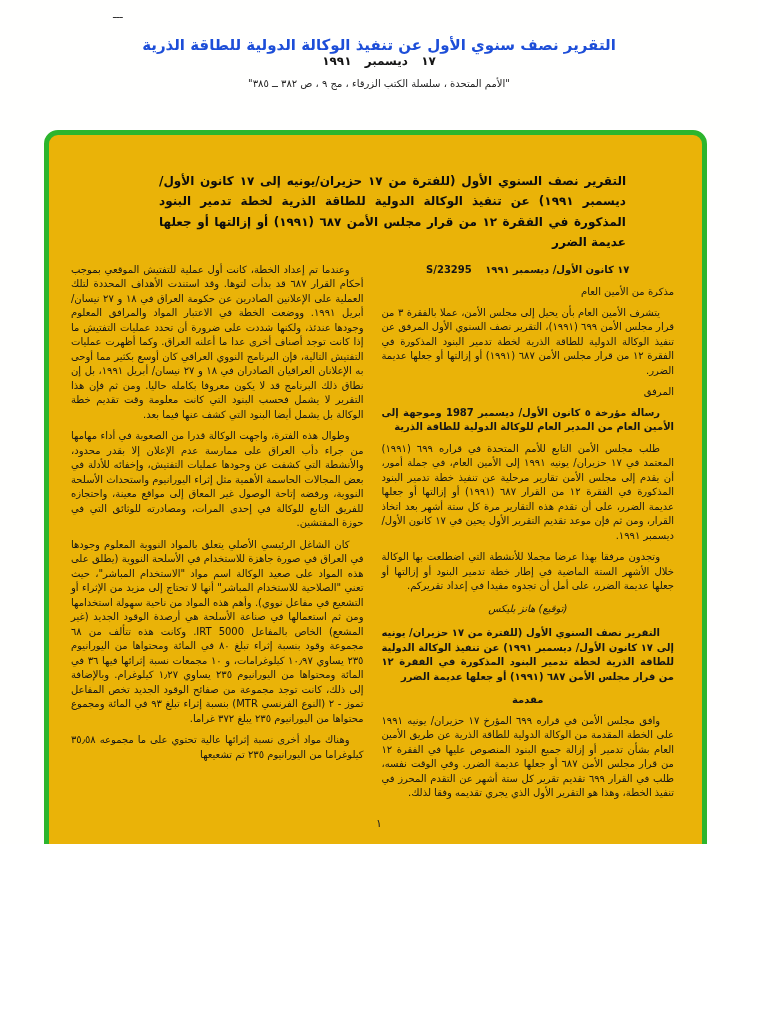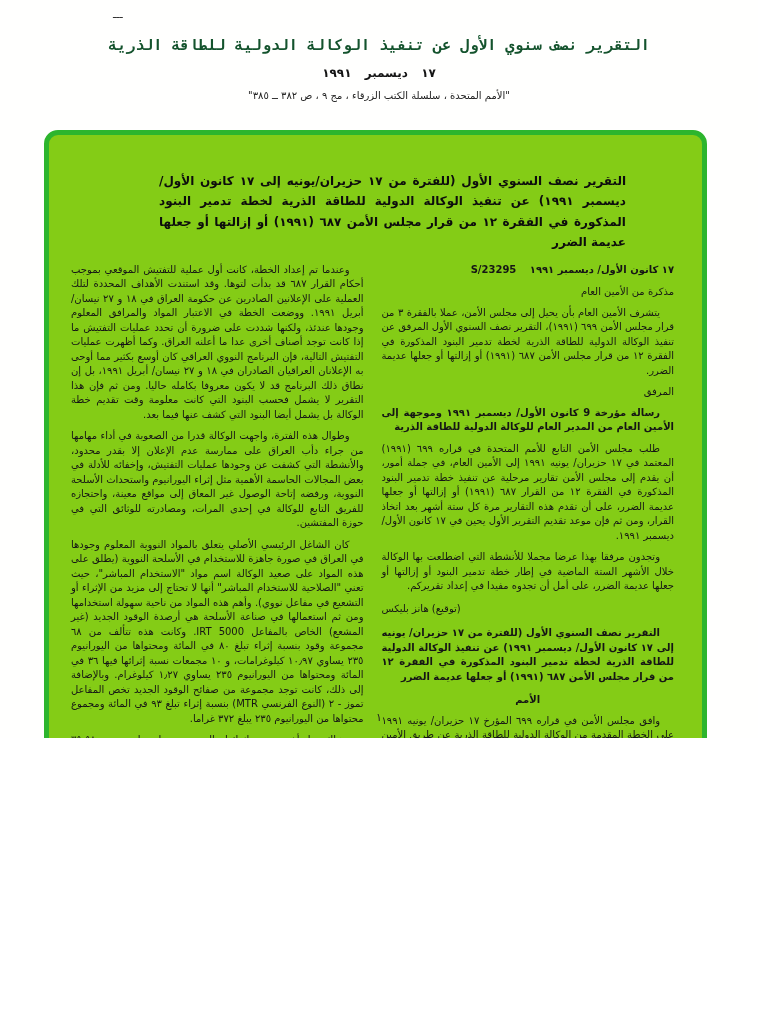--- a/index.html
+++ b/index.html
@@ -5,21 +5,21 @@
   html, body {
     margin: 0;
     padding: 0;
     background: #ffffff;
     font-family: "DejaVu Sans", sans-serif;
     color: #151515;
   }
   .page {
     position: relative;
     width: 758px;
-    height: 738px;
+    height: 844px;
     background: #fffffe;
     overflow: hidden;
   }
   .corner-mark {
     position: absolute;
     top: 8px;
     left: 113px;
     font-size: 11px;
     color: #333;
   }
@@ -27,43 +27,41 @@
     position: absolute;
     top: 36px;
     left: 0;
     right: 0;
     text-align: center;
     direction: rtl;
   }
   .hdr-title {
     font-weight: bold;
     font-size: 15px;
-    color: #14532d;
-    font-family: Liberation Mono, monospace;
+    color: #1d4ed8;
   }
   .hdr-date {
     font-weight: bold;
     font-size: 12px;
-    margin-top: 11px;
     word-spacing: 9px;
   }
   .hdr-source {
     font-size: 10px;
     margin-top: 10px;
     color: #222;
   }
   .frame {
     position: absolute;
     left: 44px;
     top: 130px;
     width: 653px;
     height: 823px;
     border: 5px solid #2db52d;
     border-radius: 14px;
-    background: #84cc16;
+    background: #eab308;
     overflow: hidden;
   }
   .doc {
     direction: rtl;
     padding: 26px 28px 8px 22px;
     font-size: 10px;
     line-height: 1.45;
   }
   .doc-title {
     font-weight: bold;
@@ -77,21 +75,21 @@
     display: flex;
     gap: 18px;
     margin-top: 10px;
   }
   .col {
     flex: 1 1 0;
     min-width: 0;
     text-align: justify;
   }
   .symline {
-    text-align: right;
+    text-align: center;
     font-weight: bold;
     font-size: 10px;
     margin: 0 0 8px;
     white-space: nowrap;
   }
   .symline .sym {
     margin-right: 10px;
     direction: ltr;
     unicode-bidi: embed;
   }
@@ -108,22 +106,23 @@
   .para {
     margin: 0 0 7px;
     text-indent: 14px;
   }
   .para-bold {
     margin: 0 0 7px;
     font-weight: bold;
     text-indent: 14px;
   }
   .signature {
-    text-align: left;
+    text-align: center;
     margin: 8px 0 10px;
+    font-style: italic;
   }
   .pagenum {
     position: absolute;
     bottom: 14px;
     left: 0;
     right: 0;
     text-align: center;
     font-size: 11px;
     color: #222;
   }
@@ -149,26 +148,26 @@
       <div class="columns">
 
         <div class="col">
           <div class="symline">
             <span>١٧ كانون الأول/ ديسمبر ١٩٩١</span>
             <span class="sym">S/23295</span>
           </div>
           <div class="h-right">مذكرة من الأمين العام</div>
           <p class="para">يتشرف الأمين العام بأن يحيل إلى مجلس الأمن، عملا بالفقرة ٣ من قرار مجلس الأمن ٦٩٩ (١٩٩١)، التقرير نصف السنوي الأول المرفق عن تنفيذ الوكالة الدولية للطاقة الذرية لخطة تدمير البنود المذكورة في الفقرة ١٢ من قرار مجلس الأمن ٦٨٧ (١٩٩١) أو إزالتها أو جعلها عديمة الضرر.</p>
           <div class="h-right">المرفق</div>
-          <p class="para-bold">رسالة مؤرخة 9 كانون الأول/ ديسمبر ١٩٩١ وموجهة إلى الأمين العام من المدير العام للوكالة الدولية للطاقة الذرية</p>
+          <p class="para-bold">رسالة مؤرخة ٥ كانون الأول/ ديسمبر 1987 وموجهة إلى الأمين العام من المدير العام للوكالة الدولية للطاقة الذرية</p>
           <p class="para">طلب مجلس الأمن التابع للأمم المتحدة في قراره ٦٩٩ (١٩٩١) المعتمد في ١٧ حزيران/ يونيه ١٩٩١ إلى الأمين العام، في جملة أمور، أن يقدم إلى مجلس الأمن تقارير مرحلية عن تنفيذ خطة تدمير البنود المذكورة في الفقرة ١٢ من القرار ٦٨٧ (١٩٩١) أو إزالتها أو جعلها عديمة الضرر، على أن تقدم هذه التقارير مرة كل ستة أشهر بعد اتخاذ القرار، ومن ثم فإن موعد تقديم التقرير الأول يحين في ١٧ كانون الأول/ ديسمبر ١٩٩١.</p>
           <p class="para">وتجدون مرفقا بهذا عرضا مجملا للأنشطة التي اضطلعت بها الوكالة خلال الأشهر الستة الماضية في إطار خطة تدمير البنود أو إزالتها أو جعلها عديمة الضرر، على أمل أن تجدوه مفيدا في إعداد تقريركم.</p>
           <div class="signature">(توقيع)  هانز بليكس</div>
           <p class="para-bold">التقرير نصف السنوي الأول (للفترة من ١٧ حزيران/ يونيه إلى ١٧ كانون الأول/ ديسمبر ١٩٩١) عن تنفيذ الوكالة الدولية للطاقة الذرية لخطة تدمير البنود المذكورة في الفقرة ١٢ من قرار مجلس الأمن ٦٨٧ (١٩٩١) أو جعلها عديمة الضرر</p>
-          <div class="h-center">الأمم</div>
+          <div class="h-center">مقدمة</div>
           <p class="para">وافق مجلس الأمن في قراره ٦٩٩ المؤرخ ١٧ حزيران/ يونيه ١٩٩١ على الخطة المقدمة من الوكالة الدولية للطاقة الذرية عن طريق الأمين العام بشأن تدمير أو إزالة جميع البنود المنصوص عليها في الفقرة ١٢ من قرار مجلس الأمن ٦٨٧ أو جعلها عديمة الضرر. وفي الوقت نفسه، طلب في القرار ٦٩٩ تقديم تقرير كل ستة أشهر عن التقدم المحرز في تنفيذ الخطة، وهذا هو التقرير الأول الذي يجري تقديمه وفقا لذلك.</p>
         </div>
 
         <div class="col">
           <p class="para">وعندما تم إعداد الخطة، كانت أول عملية للتفتيش الموقعي بموجب أحكام القرار ٦٨٧ قد بدأت لتوها. وقد استندت الأهداف المحددة لتلك العملية على الإعلانين الصادرين عن حكومة العراق في ١٨ و ٢٧ نيسان/ أبريل ١٩٩١. ووضعت الخطة في الاعتبار المواد والمرافق المعلوم وجودها عندئذ، ولكنها شددت على ضرورة أن تحدد عمليات التفتيش ما إذا كانت توجد أصناف أخرى عدا ما أعلنه العراق. وكما أظهرت عمليات التفتيش التالية، فإن البرنامج النووي العراقي كان أوسع بكثير مما أوحى به الإعلانان العراقيان الصادران في ١٨ و ٢٧ نيسان/ أبريل ١٩٩١، بل إن نطاق ذلك البرنامج قد لا يكون معروفا بكامله حاليا. ومن ثم فإن هذا التقرير لا يشمل فحسب البنود التي كانت معلومة وقت تقديم خطة الوكالة بل يشمل أيضا البنود التي كشف عنها فيما بعد.</p>
           <p class="para">وطوال هذه الفترة، واجهت الوكالة قدرا من الصعوبة في أداء مهامها من جراء دأب العراق على ممارسة عدم الإعلان إلا بقدر محدود، والأنشطة التي كشفت عن وجودها عمليات التفتيش، وإخفائه للأدلة في بعض المجالات الحاسمة الأهمية مثل إثراء اليورانيوم واستحداث الأسلحة النووية، ورفضه إتاحة الوصول غير المعاق إلى مواقع معينة، واحتجازه للفريق التابع للوكالة في إحدى المرات، ومصادرته للوثائق التي في حوزة المفتشين.</p>
           <p class="para">كان الشاغل الرئيسي الأصلي يتعلق بالمواد النووية المعلوم وجودها في العراق في صورة جاهزة للاستخدام في الأسلحة النووية (يطلق على هذه المواد على صعيد الوكالة اسم مواد "الاستخدام المباشر"، حيث تعني "الصلاحية للاستخدام المباشر" أنها لا تحتاج إلى مزيد من الإثراء أو التشعيع في مفاعل نووي). وأهم هذه المواد من ناحية سهولة استخدامها ومن ثم استعمالها في صناعة الأسلحة هي أرصدة الوقود الجديد (غير المشعع) الخاص بالمفاعل IRT 5000. وكانت هذه تتألف من ٦٨ مجموعة وقود بنسبة إثراء تبلغ ٨٠ في المائة ومحتواها من اليورانيوم ٢٣٥ يساوي ١٠٫٩٧ كيلوغرامات، و ١٠ مجمعات نسبة إثرائها فيها ٣٦ في المائة ومحتواها من اليورانيوم ٢٣٥ يساوي ١٫٢٧ كيلوغرام. وبالإضافة إلى ذلك، كانت توجد مجموعة من صفائح الوقود الجديد تخص المفاعل تموز - ٢ (النوع الفرنسي MTR) بنسبة إثراء تبلغ ٩٣ في المائة ومجموع محتواها من اليورانيوم ٢٣٥ يبلغ ٣٧٢ غراما.</p>
           <p class="para">وهناك مواد أخرى نسبة إثرائها عالية تحتوي على ما مجموعه ٣٥٫٥٨ كيلوغراما من اليورانيوم ٢٣٥ تم تشعيعها</p>
         </div>
 

